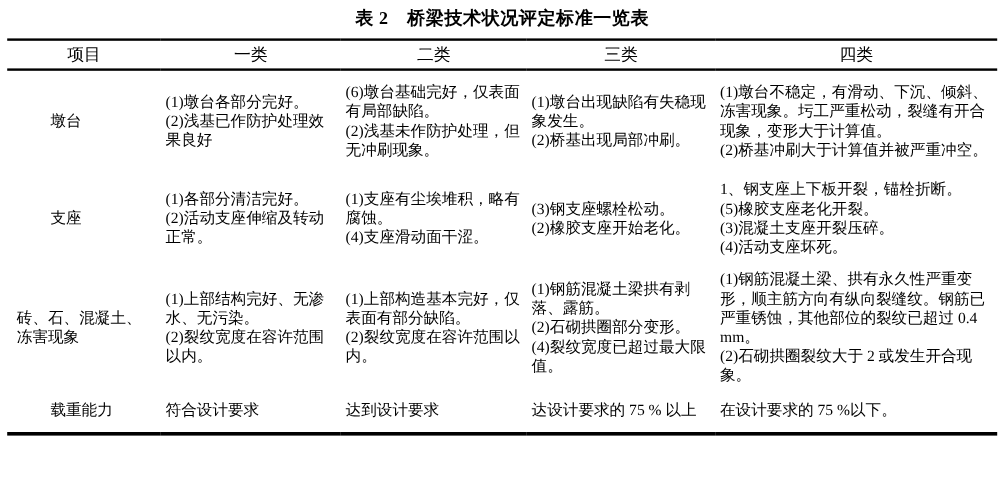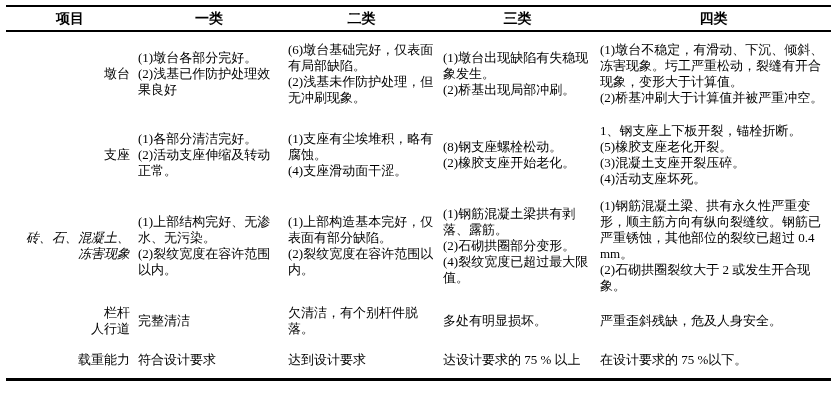--- a/index.html
+++ b/index.html
@@ -26,46 +26,47 @@
     border-collapse: collapse;
     table-layout: fixed;
     width: 825px;
     border-bottom: 3px solid #000;
   }
   thead tr {
     border-top: 2px solid #000;
     border-bottom: 2px solid #000;
   }
   th {
-    font-weight: bold;
+    font-weight: normal;
     font-size: 14px;
     text-align: center;
     padding: 3px 0 2px 0;
   }
   td {
     vertical-align: middle;
     font-size: 13px;
     line-height: 16px;
     padding: 4px 4px;
     overflow: hidden;
   }
-  td.item-col { padding-left: 36px; text-align: right; }
-  tr.wide-item td.item-col { padding-left: 8px; font-style: italic; }
+  td.item-col { padding-left: 36px; }
+  tr.wide-item td.item-col { padding-left: 8px; }
   .p { margin: 0; }
   tr.r1 { height: 85px; }
   tr.r2 { height: 78px; }
   tr.r3 { height: 100px; }
   tr.r4 { height: 45px; }
   tr.r5 { height: 36px; }
 </style>
 </head>
 <body>
 
 <div class="page">
 
+  <div class="title">表 2　桥梁技术状况评定标准一览表</div>
 
   <table class="grid">
     <colgroup>
       <col style="width:128px">
         <col style="width:150px">
         <col style="width:155px">
         <col style="width:157px">
         <col style="width:235px">
     </colgroup>
     <thead>
@@ -107,21 +108,21 @@
         </td>
         <td>
           <div class="p">(1)各部分清洁完好。</div>
           <div class="p">(2)活动支座伸缩及转动正常。</div>
         </td>
         <td>
           <div class="p">(1)支座有尘埃堆积，略有腐蚀。</div>
           <div class="p">(4)支座滑动面干涩。</div>
         </td>
         <td>
-          <div class="p">(8)钢支座螺栓松动。</div>
+          <div class="p">(3)钢支座螺栓松动。</div>
           <div class="p">(2)橡胶支座开始老化。</div>
         </td>
         <td>
           <div class="p">1、钢支座上下板开裂，锚栓折断。</div>
           <div class="p">(5)橡胶支座老化开裂。</div>
           <div class="p">(3)混凝土支座开裂压碎。</div>
           <div class="p">(4)活动支座坏死。</div>
         </td>
       </tr>
 
@@ -142,38 +143,20 @@
           <div class="p">(1)钢筋混凝土梁拱有剥落、露筋。</div>
           <div class="p">(2)石砌拱圈部分变形。</div>
           <div class="p">(4)裂纹宽度已超过最大限值。</div>
         </td>
         <td>
           <div class="p">(1)钢筋混凝土梁、拱有永久性严重变形，顺主筋方向有纵向裂缝纹。钢筋已严重锈蚀，其他部位的裂纹已超过 0.4 mm。</div>
           <div class="p">(2)石砌拱圈裂纹大于 2 或发生开合现象。</div>
         </td>
       </tr>
 
-      <tr class="r4">
-        <td class="item-col">
-          <div class="p">栏杆</div>
-          <div class="p">人行道</div>
-        </td>
-        <td>
-          <div class="p">完整清洁</div>
-        </td>
-        <td>
-          <div class="p">欠清洁，有个别杆件脱落。</div>
-        </td>
-        <td>
-          <div class="p">多处有明显损坏。</div>
-        </td>
-        <td>
-          <div class="p">严重歪斜残缺，危及人身安全。</div>
-        </td>
-      </tr>
 
       <tr class="r5">
         <td class="item-col">
           <div class="p">载重能力</div>
         </td>
         <td>
           <div class="p">符合设计要求</div>
         </td>
         <td>
           <div class="p">达到设计要求</div>

